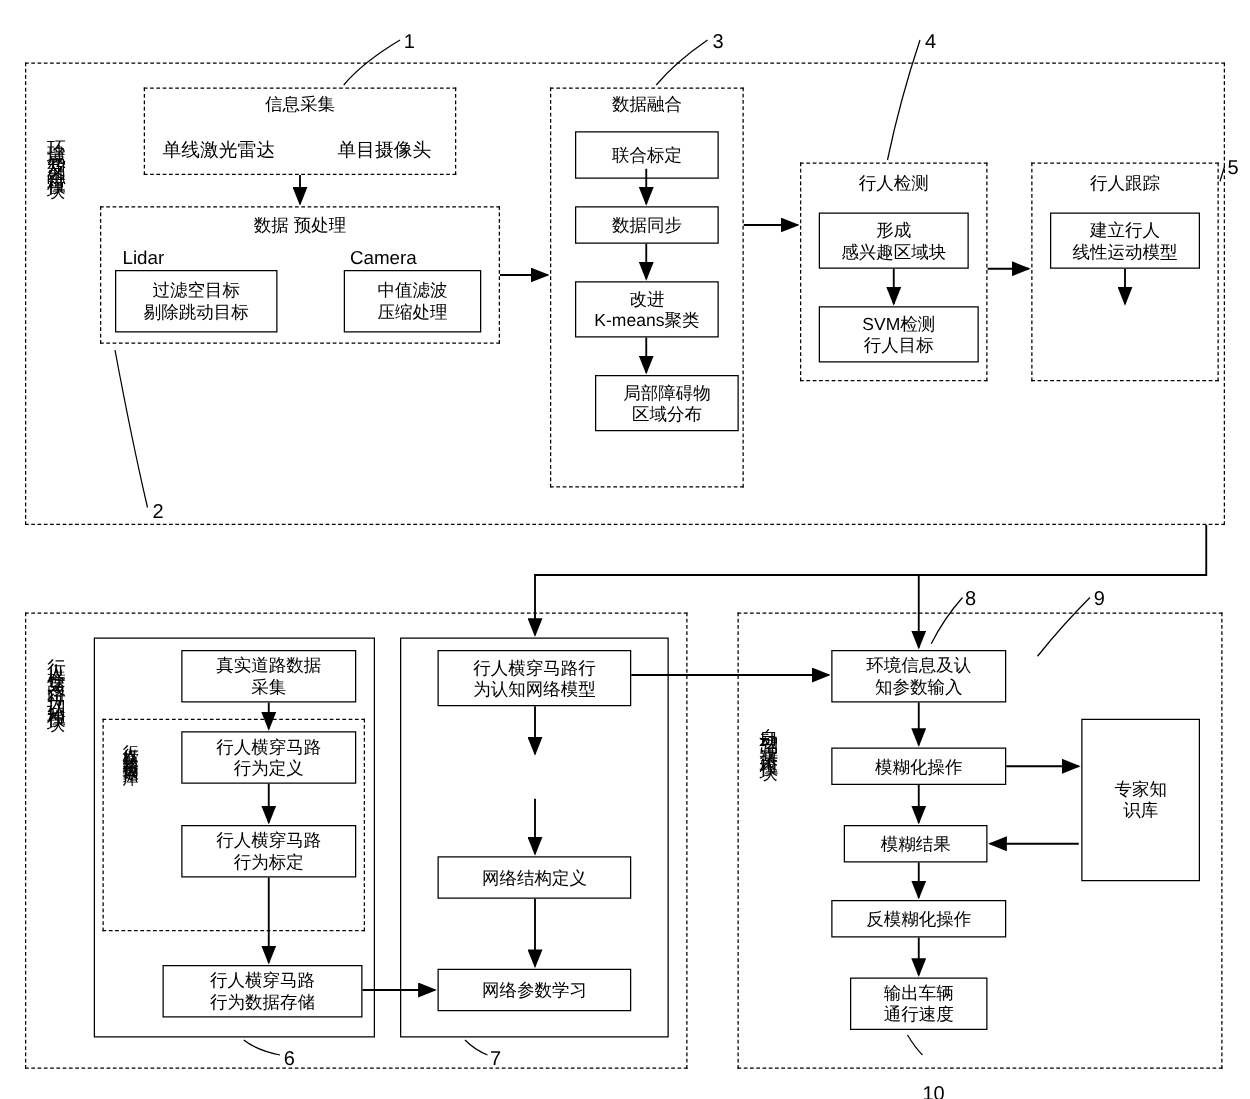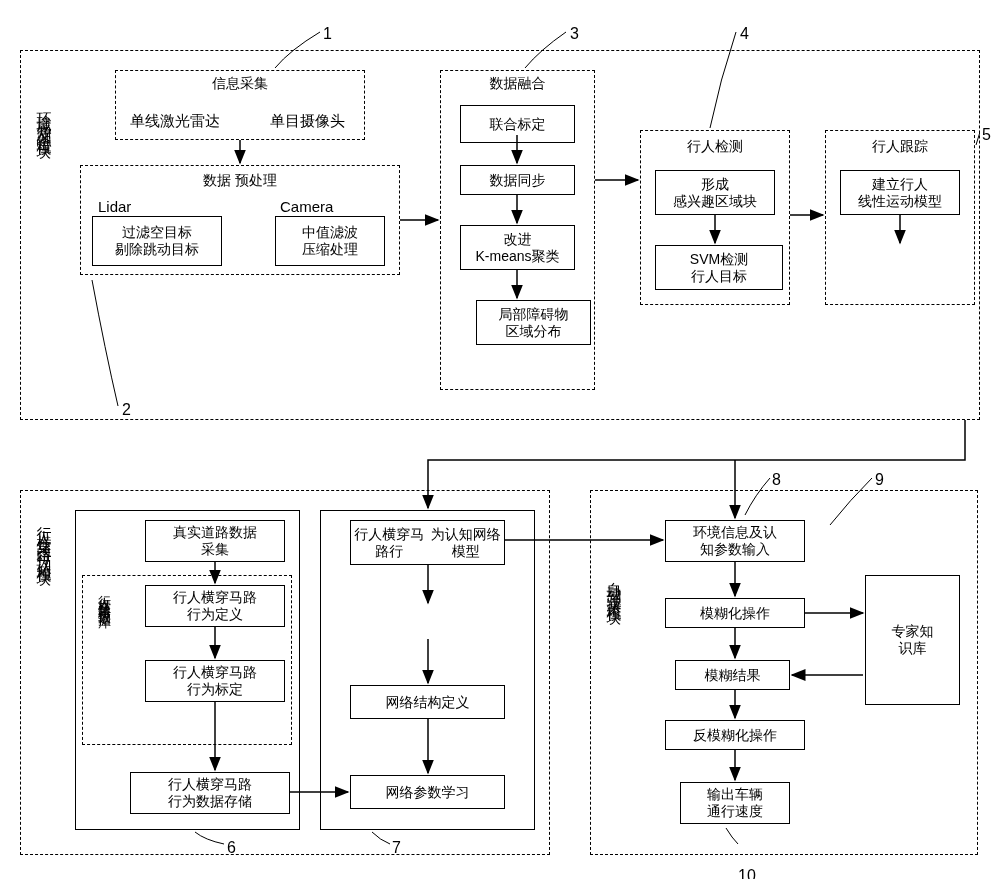--- a/index.html
+++ b/index.html
@@ -134,21 +134,21 @@
   <div class="solid-box" style="left:125px; top:640px; width:140px; height:42px; flex-direction:column;">
     <div>行人横穿马路</div>
     <div>行为标定</div>
   </div>
   <div class="solid-box" style="left:110px; top:752px; width:160px; height:42px; flex-direction:column;">
     <div>行人横穿马路</div>
     <div>行为数据存储</div>
   </div>
 
   <div class="solid-box" style="left:300px; top:490px; width:215px; height:320px; display:block;"></div>
-  <div class="solid-box" style="left:330px; top:500px; width:155px; height:45px; flex-direction:row;">
+  <div class="solid-box" style="left:330px; top:500px; width:155px; height:45px; flex-direction:column;">
     <div>行人横穿马路行</div>
     <div>为认知网络模型</div>
   </div>
   <div class="solid-box" style="left:330px; top:665px; width:155px; height:34px;">网络结构定义</div>
   <div class="solid-box" style="left:330px; top:755px; width:155px; height:34px;">网络参数学习</div>
 
   <div class="dashed-box" style="left:570px; top:470px; width:388px; height:365px;"></div>
   <div class="vlabel" style="left:581px; top:550px;">自动驾驶决策模块</div>
 
   <div class="solid-box" style="left:645px; top:500px; width:140px; height:42px; flex-direction:column;">

